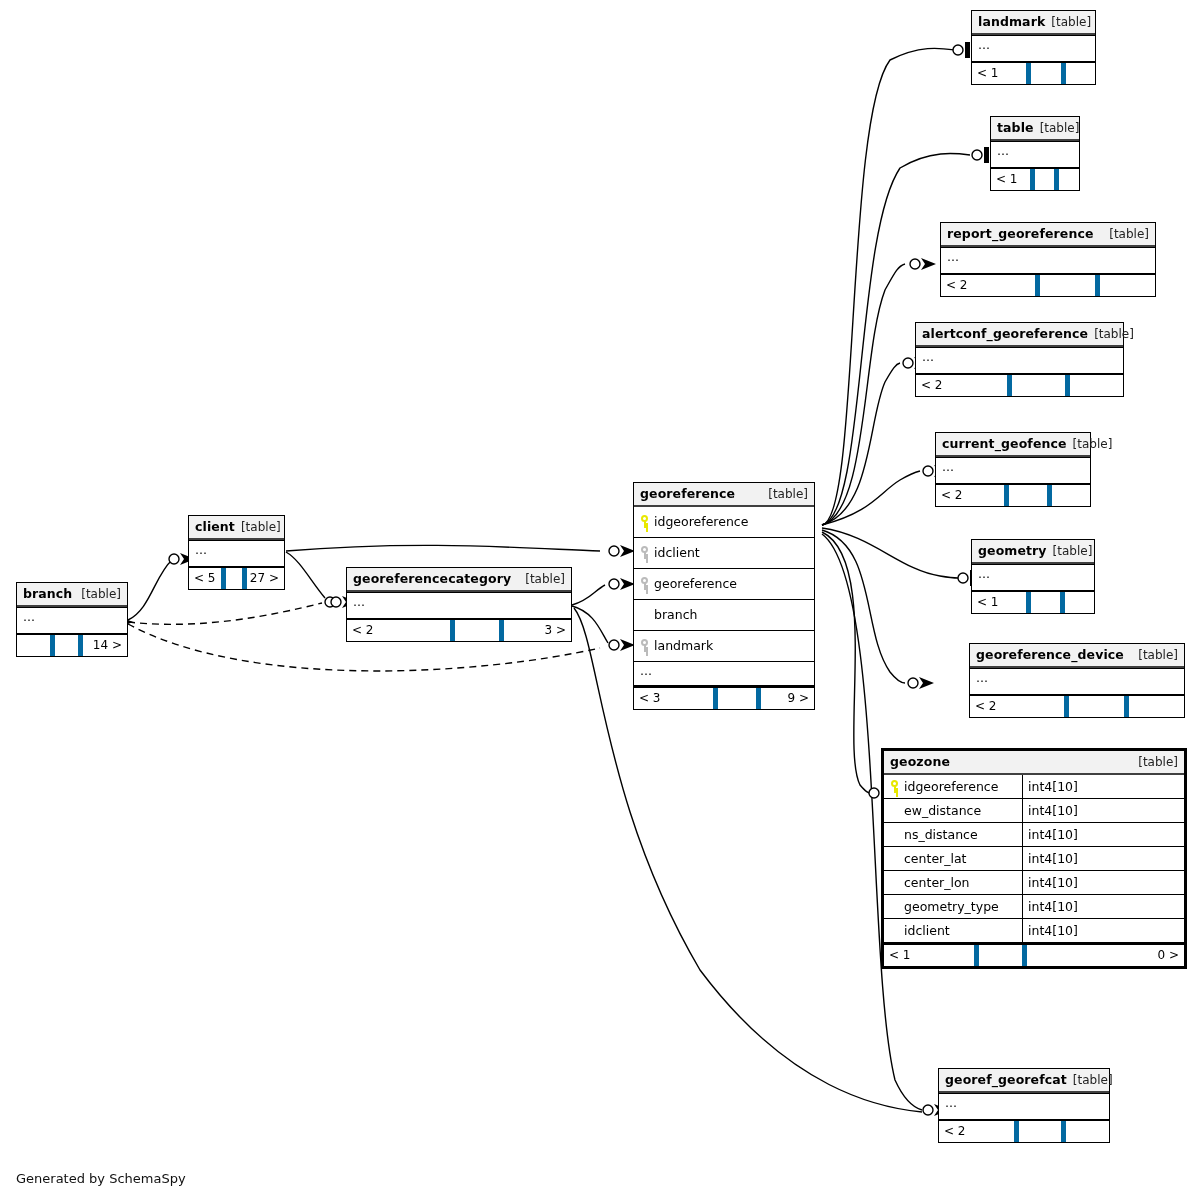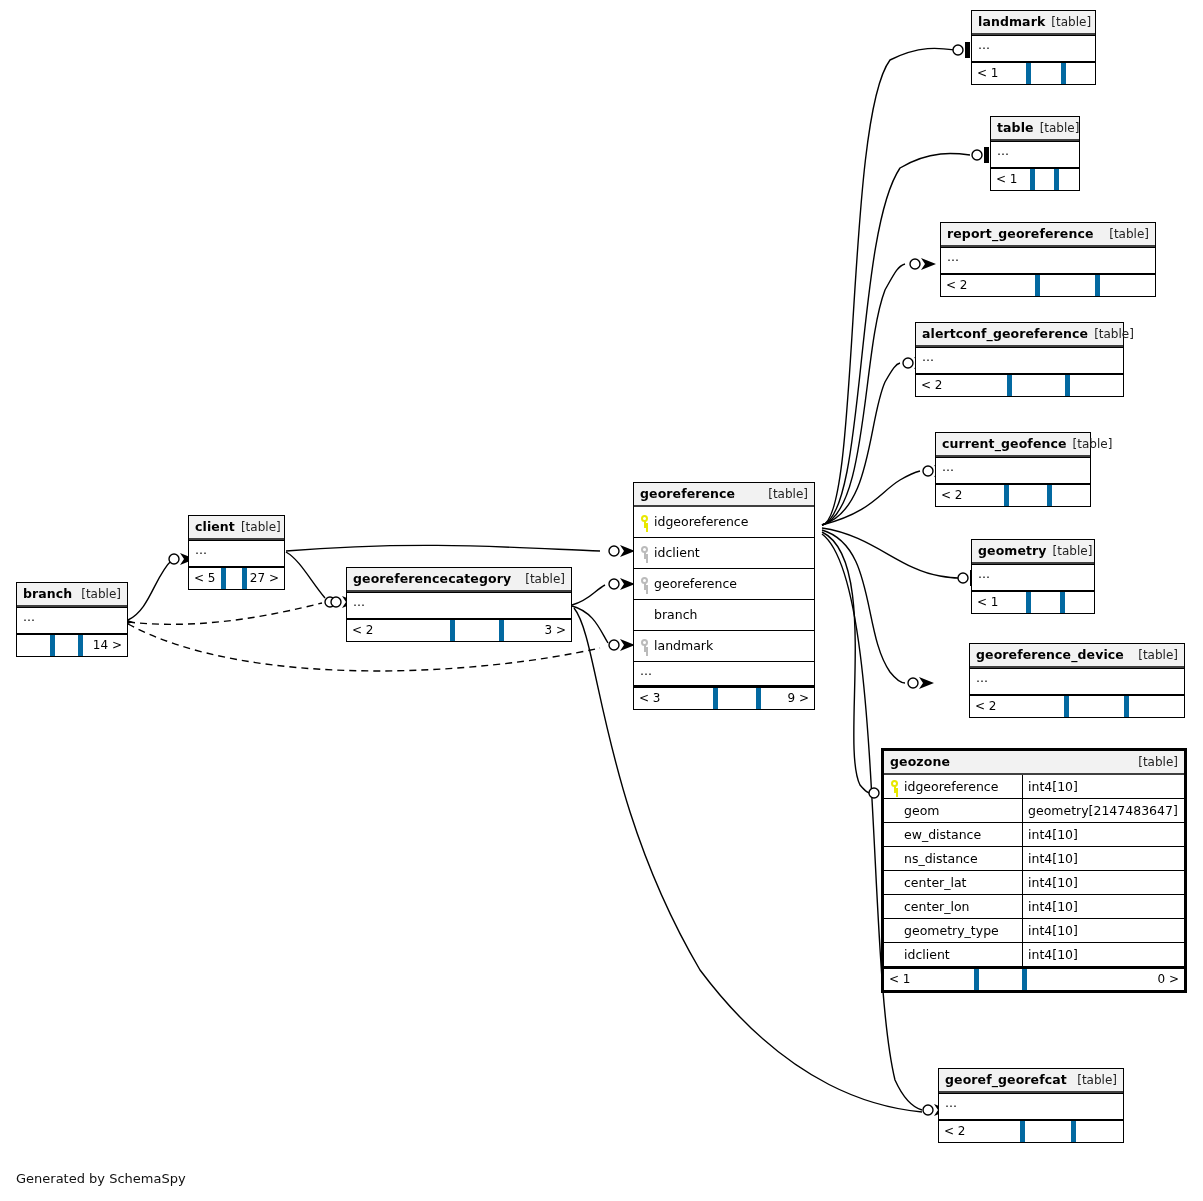--- a/index.html
+++ b/index.html
@@ -324,27 +324,20 @@
       <div class="col-row">
         <span class="col-name" style="width:138px">
           <span class="key pk"></span>
           <span>idgeoreference</span>
         </span>
         <span class="col-type">int4[10]</span>
       </div>
       <div class="col-row">
         <span class="col-name" style="width:138px">
           <span class="key" style="visibility:hidden"></span>
-          <span>geom</span>
-        </span>
-        <span class="col-type">geometry[2147483647]</span>
-      </div>
-      <div class="col-row">
-        <span class="col-name" style="width:138px">
-          <span class="key" style="visibility:hidden"></span>
           <span>ew_distance</span>
         </span>
         <span class="col-type">int4[10]</span>
       </div>
       <div class="col-row">
         <span class="col-name" style="width:138px">
           <span class="key" style="visibility:hidden"></span>
           <span>ns_distance</span>
         </span>
         <span class="col-type">int4[10]</span>
@@ -378,21 +371,21 @@
         <span class="col-type">int4[10]</span>
       </div>
     </div>
     <div class="footer">
       <div class="f-left" style="width:30%">&lt; 1</div>
       <div class="f-mid" style="width:16%"></div>
       <div class="f-right" style="width:54%">0 &gt;</div>
     </div>
   </div>
 
-  <div class="tbl" style="left:938px; top:1068px; width:186px;text-align:right;">
+  <div class="tbl" style="left:938px; top:1068px; width:172px;text-align:right;">
     <div class="tbl-title spread">
       <span class="tbl-name">georef_georefcat</span>
       <span class="tbl-tag">[table]</span>
     </div>
     <div class="ellipsis-row" style="height:26px;">…</div>
     <div class="footer">
       <div class="f-left" style="width:44%">&lt; 2</div>
       <div class="f-mid" style="width:28%"></div>
       <div class="f-right" style="width:28%"></div>
     </div>

